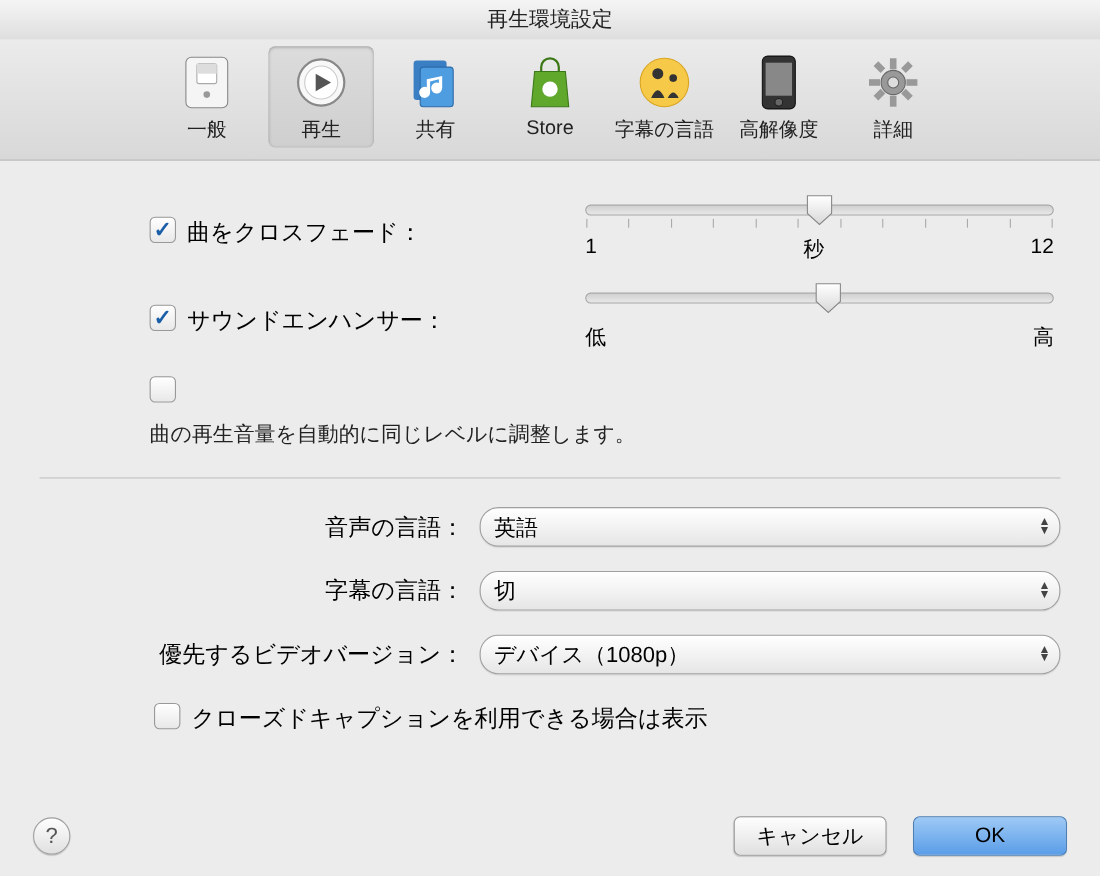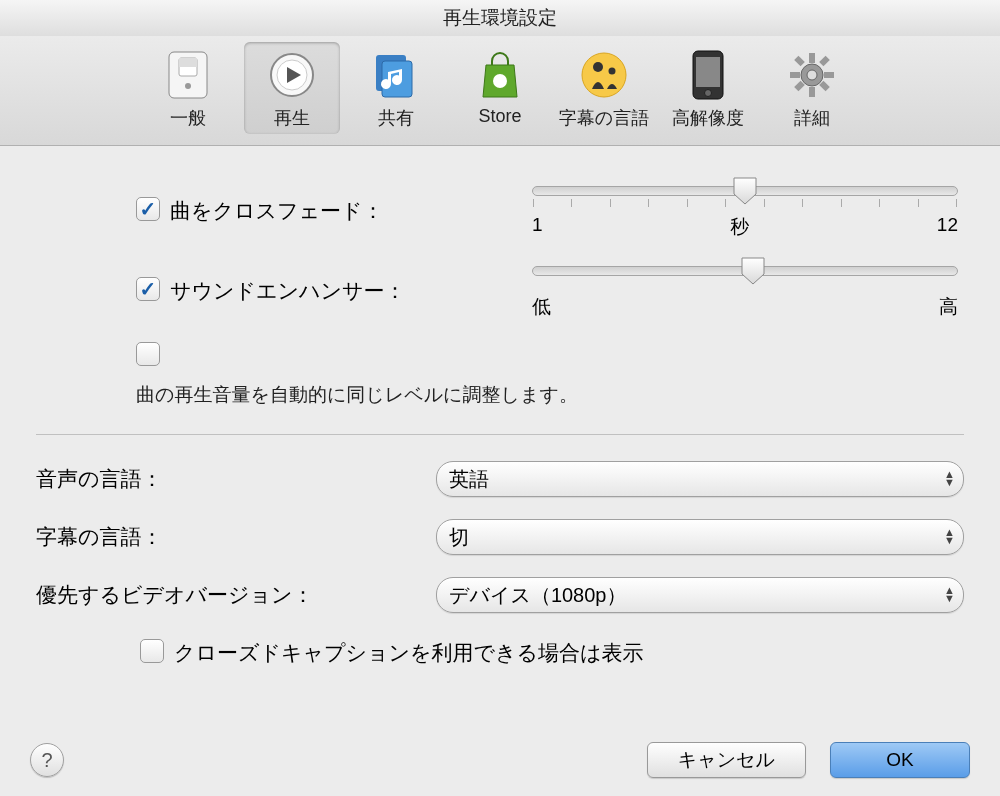--- a/index.html
+++ b/index.html
@@ -104,21 +104,21 @@
       border: none;
       border-top: 1px solid #c0c0c0;
       margin: 26px 0;
     }
     .select-row {
       display: flex; align-items: center;
       margin-bottom: 22px;
     }
     .select-label {
       width: 400px;
-      text-align: left;
+      text-align: right;
       padding-right: 14px;
       font-size: 21px;
     }
     .select {
       flex: 1;
       height: 36px;
       background: linear-gradient(#fff, #e6e6e6);
       border: 1px solid #a0a0a0;
       border-radius: 17px;
       display: flex; align-items: center;
@@ -151,21 +151,21 @@
       background: linear-gradient(#fefefe, #e0e0e0);
       display: flex; align-items: center; justify-content: center;
       font-size: 20px; color: #555;
       cursor: pointer;
       box-shadow: 0 1px 1px rgba(0,0,0,0.2);
     }
     .footer-spacer { flex: 1; }
     .push-btn {
       height: 36px;
       min-width: 124px;
-      padding: 0 30px;
+      padding: 0 20px;
       border-radius: 6px;
       border: 1px solid #999;
       background: linear-gradient(#fefefe, #e0e0e0);
       font-size: 19px;
       margin-left: 24px;
       cursor: pointer;
       box-shadow: 0 1px 1px rgba(0,0,0,0.15);
     }
     .push-btn.default {
       background: linear-gradient(#9ec9f5, #5a9de8);

